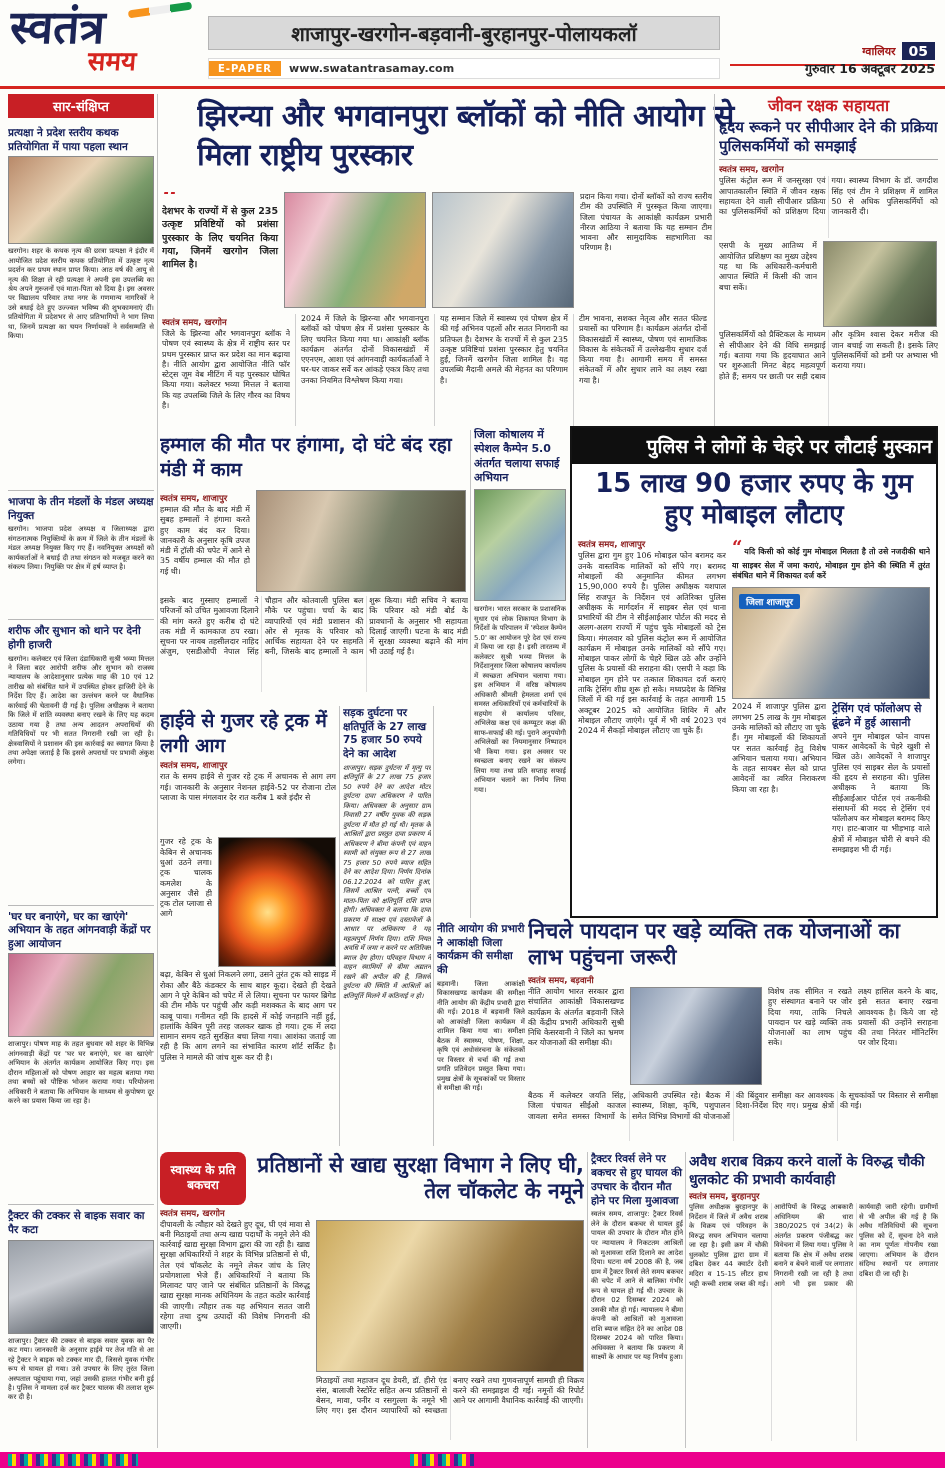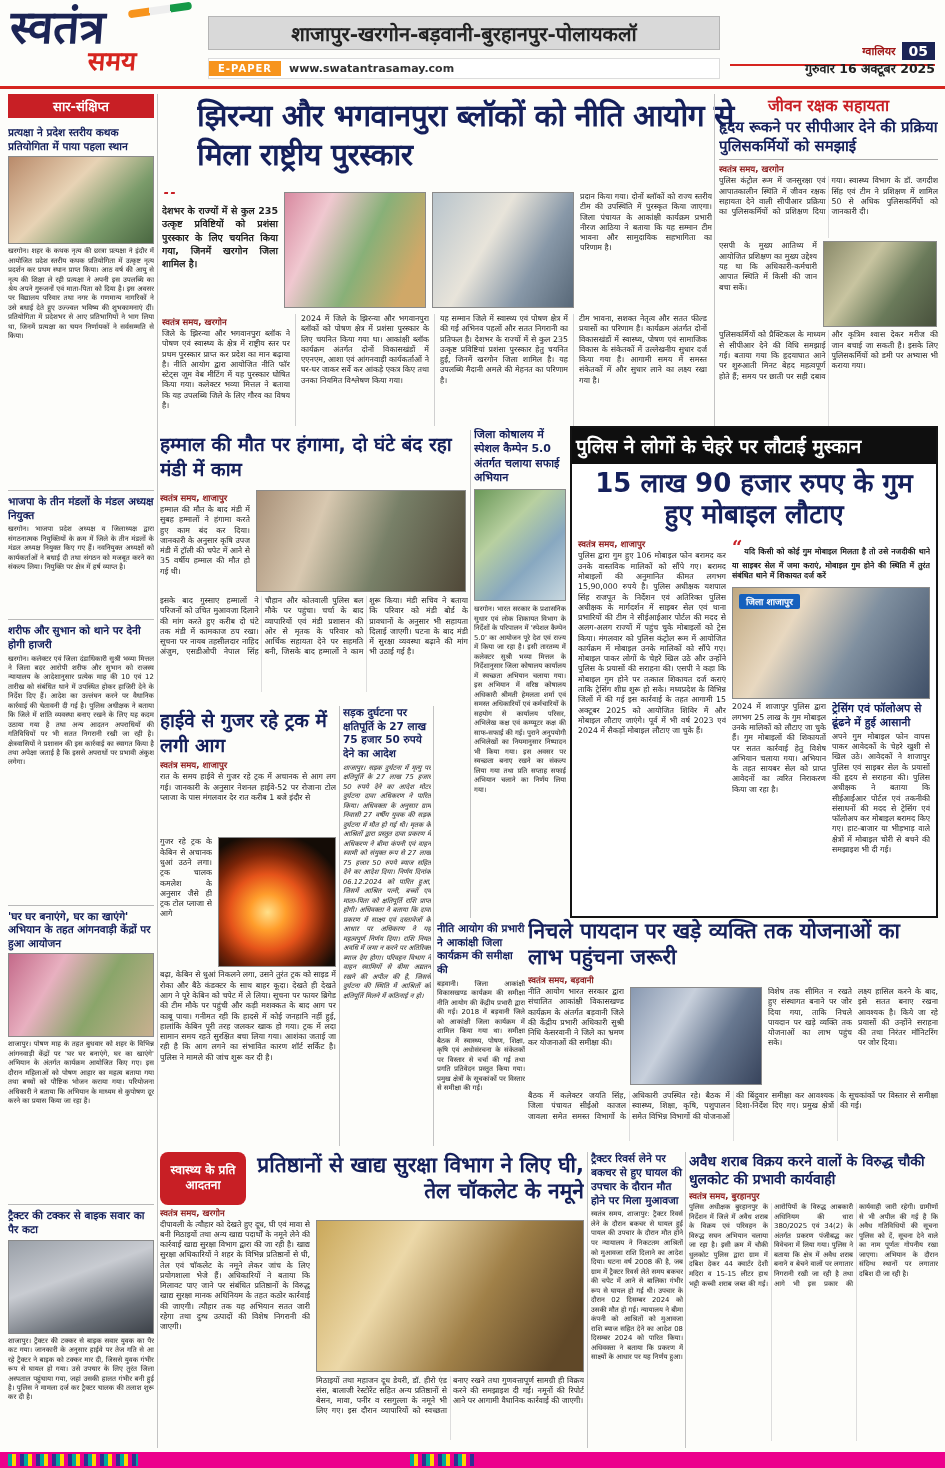--- a/index.html
+++ b/index.html
@@ -54,21 +54,21 @@
 
   
   .ham-hl{font-size:19px;line-height:1.3;overflow:hidden;}
   .row{display:flex;gap:6px;}
 
   
   .camp-hl{font-size:11px;line-height:1.3;}
 
   
   .mob-box{border:2px solid #141414;background:#fff;overflow:hidden;}
-  .mob-kicker{background:#0f0f0f;color:#fff;font-weight:bold;font-size:19px;text-align:left;padding:5px 4px;}
+  .mob-kicker{background:#0f0f0f;color:#fff;font-weight:bold;font-size:19px;text-align:right;padding:5px 4px;}
   .mob-hl{font-size:26px;line-height:1.2;text-align:center;padding:4px 6px 2px;}
   .mob-quote{font-size:7.8px;font-weight:bold;line-height:1.35;color:#222;text-align:justify;}
   .mob-quote::before{content:"\201C";color:#c81f25;font-size:18px;font-family:"DejaVu Serif",serif;margin-right:2px;}
   .mob-banner{position:absolute;top:6px;left:6px;background:#1560bd;color:#fff;font-size:9px;font-weight:bold;padding:1px 7px;border-radius:2px;}
   .mob-sub{font-size:11px;line-height:1.25;margin-bottom:2px;}
 
   
   .fire-hl{font-size:19px;line-height:1.3;}
   .small-hl{font-size:10.5px;line-height:1.3;}
   .comp-body{font-size:6.8px;line-height:1.4;font-style:italic;text-align:justify;color:#222;overflow:hidden;}
@@ -276,21 +276,21 @@
       <div class="body-t" style="width:96px;height:100px;">नीति आयोग भारत सरकार द्वारा संचालित आकांक्षी विकासखण्ड कार्यक्रम के अंतर्गत बड़वानी जिले की केंद्रीय प्रभारी अधिकारी सुश्री निधि केसरवानी ने जिले का भ्रमण कर योजनाओं की समीक्षा की।</div>
       <div class="ph ph-meeting" style="width:132px;height:98px;"></div>
       <div class="body-t" style="flex:1;height:100px;">विशेष तक सीमित न रखते हुए संस्थागत बनाने पर जोर दिया गया, ताकि निचले पायदान पर खड़े व्यक्ति तक योजनाओं का लाभ पहुंच सके।</div>
       <div class="body-t" style="width:80px;height:100px;">लक्ष्य हासिल करने के बाद, इसे सतत बनाए रखना आवश्यक है। किये जा रहे प्रयासों की उन्होंने सराहना की तथा निरंतर मॉनिटरिंग पर जोर दिया।</div>
     </div>
     <div class="four-col body-t" style="height:50px;margin-top:4px;">बैठक में कलेक्टर जयति सिंह, जिला पंचायत सीईओ काजल जावला समेत समस्त विभागों के अधिकारी उपस्थित रहे। बैठक में स्वास्थ्य, शिक्षा, कृषि, पशुपालन समेत विभिन्न विभागों की योजनाओं की बिंदुवार समीक्षा कर आवश्यक दिशा-निर्देश दिए गए। प्रमुख क्षेत्रों के सूचकांकों पर विस्तार से समीक्षा की गई।</div>
   </div>
 
   <div class="abs" style="left:160px;top:1152px;width:424px;height:298px;overflow:hidden;">
     <div class="row">
-      <div class="badge">स्वास्थ्य के प्रति आदतना</div>
+      <div class="badge">स्वास्थ्य के प्रति बकचरा</div>
       <div class="food-hl hl" style="flex:1;">प्रतिष्ठानों से खाद्य सुरक्षा विभाग ने लिए घी, तेल चॉकलेट के नमूने</div>
     </div>
     <div class="byline">स्वतंत्र समय, खरगोन</div>
     <div class="row">
       <div class="body-t" style="width:150px;height:222px;">दीपावली के त्यौहार को देखते हुए दूध, घी एवं मावा से बनी मिठाइयों तथा अन्य खाद्य पदार्थों के नमूने लेने की कार्रवाई खाद्य सुरक्षा विभाग द्वारा की जा रही है। खाद्य सुरक्षा अधिकारियों ने शहर के विभिन्न प्रतिष्ठानों से घी, तेल एवं चॉकलेट के नमूने लेकर जांच के लिए प्रयोगशाला भेजे हैं। अधिकारियों ने बताया कि मिलावट पाए जाने पर संबंधित प्रतिष्ठानों के विरुद्ध खाद्य सुरक्षा मानक अधिनियम के तहत कठोर कार्रवाई की जाएगी। त्यौहार तक यह अभियान सतत जारी रहेगा तथा दुग्ध उत्पादों की विशेष निगरानी की जाएगी।</div>
       <div style="flex:1;overflow:hidden;">
         <div class="ph ph-food" style="width:100%;height:152px;"></div>
         <div class="two-col body-t" style="height:64px;margin-top:4px;">मिठाइयों तथा महाजन दूध डेयरी, डॉ. हीरो एंड संस, बालाजी रेस्टोरेंट सहित अन्य प्रतिष्ठानों से बेसन, मावा, पनीर व रसगुल्ला के नमूने भी लिए गए। इस दौरान व्यापारियों को स्वच्छता बनाए रखने तथा गुणवत्तापूर्ण सामग्री ही विक्रय करने की समझाइश दी गई। नमूनों की रिपोर्ट आने पर आगामी वैधानिक कार्रवाई की जाएगी।</div>
       </div>
     </div>

